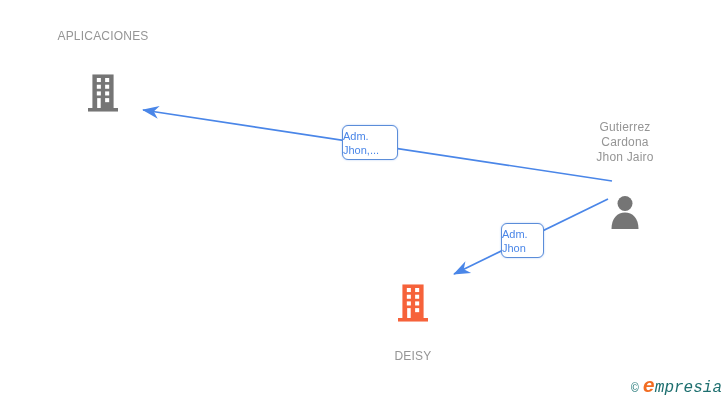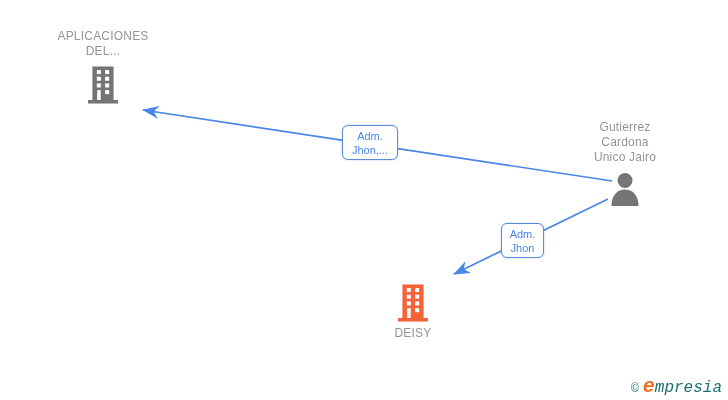--- a/index.html
+++ b/index.html
@@ -14,20 +14,21 @@
   svg.edges { position: absolute; left: 0; top: 0; }
   svg.edges line { stroke: #4a86e8; stroke-width: 1.7; }
 
   .node {
     position: absolute;
     display: flex;
     flex-direction: column;
     align-items: center;
     width: 150px;
     cursor: pointer;
+    gap: 23px;
   }
   .node-label {
     font-size: 12px;
     line-height: 15px;
     color: #959595;
     text-align: center;
     letter-spacing: 0.2px;
   }
   .node-icon { line-height: 0; }
   .node-icon.gray   { color: #757575; }
@@ -38,21 +39,20 @@
   .edge-label {
     position: absolute;
     box-sizing: border-box;
     background: #ffffff;
     border: 1px solid #5b8dd9;
     border-radius: 6px;
     box-shadow: 0 0 2px rgba(74,134,232,0.45);
     color: #4a86e8;
     font-size: 11px;
     line-height: 14px;
-    text-align: center;
     display: flex;
     flex-direction: column;
     justify-content: center;
     cursor: pointer;
   }
 
   .logo {
     position: absolute;
     right: 6px;
     bottom: 2px;
@@ -85,21 +85,20 @@
         <path d="M0.5,0.5 L9.5,4 L0.5,7.5 L3.2,4 Z" fill="#4a86e8"></path>
       </marker>
     </defs>
     <line x1="612" y1="181" x2="143" y2="110" marker-end="url(#arrowhead)"></line>
     <line x1="608" y1="199" x2="454" y2="274" marker-end="url(#arrowhead)"></line>
   </svg>
 
   <div class="node" style="left:28px; top:29px;">
     <div class="node-label">
       <div>APLICACIONES</div>
-      <div>DEL...</div>
     </div>
     <span class="node-icon gray gap-below-text">
       <svg width="30" height="38" viewBox="0 0 34 42" fill="currentColor" aria-hidden="true">
         <rect x="5" y="0" width="24" height="38"></rect>
         <rect x="0" y="38" width="34" height="4"></rect>
         <g fill="#ffffff">
           <rect x="10" y="4" width="4.6" height="4.6"></rect>
           <rect x="19.4" y="4" width="4.6" height="4.6"></rect>
           <rect x="10" y="11.6" width="4.6" height="4.6"></rect>
           <rect x="19.4" y="11.6" width="4.6" height="4.6"></rect>
@@ -109,21 +108,21 @@
           <rect x="10.4" y="26.8" width="4" height="11.2"></rect>
         </g>
       </svg>
     </span>
   </div>
 
   <div class="node" style="left:550px; top:120px;">
     <div class="node-label">
       <div>Gutierrez</div>
       <div>Cardona</div>
-      <div>Unico Jairo</div>
+      <div>Jhon Jairo</div>
     </div>
     <span class="node-icon gray gap-below-text">
       <svg width="32" height="34" viewBox="0 0 32 34" fill="currentColor" aria-hidden="true">
         <circle cx="16" cy="8.5" r="7.5"></circle>
         <path d="M2.5,34 C2.5,23 8.5,17.5 16,17.5 C23.5,17.5 29.5,23 29.5,34 Z"></path>
       </svg>
     </span>
   </div>
 
   <div class="node" style="left:338px; top:284px;">

